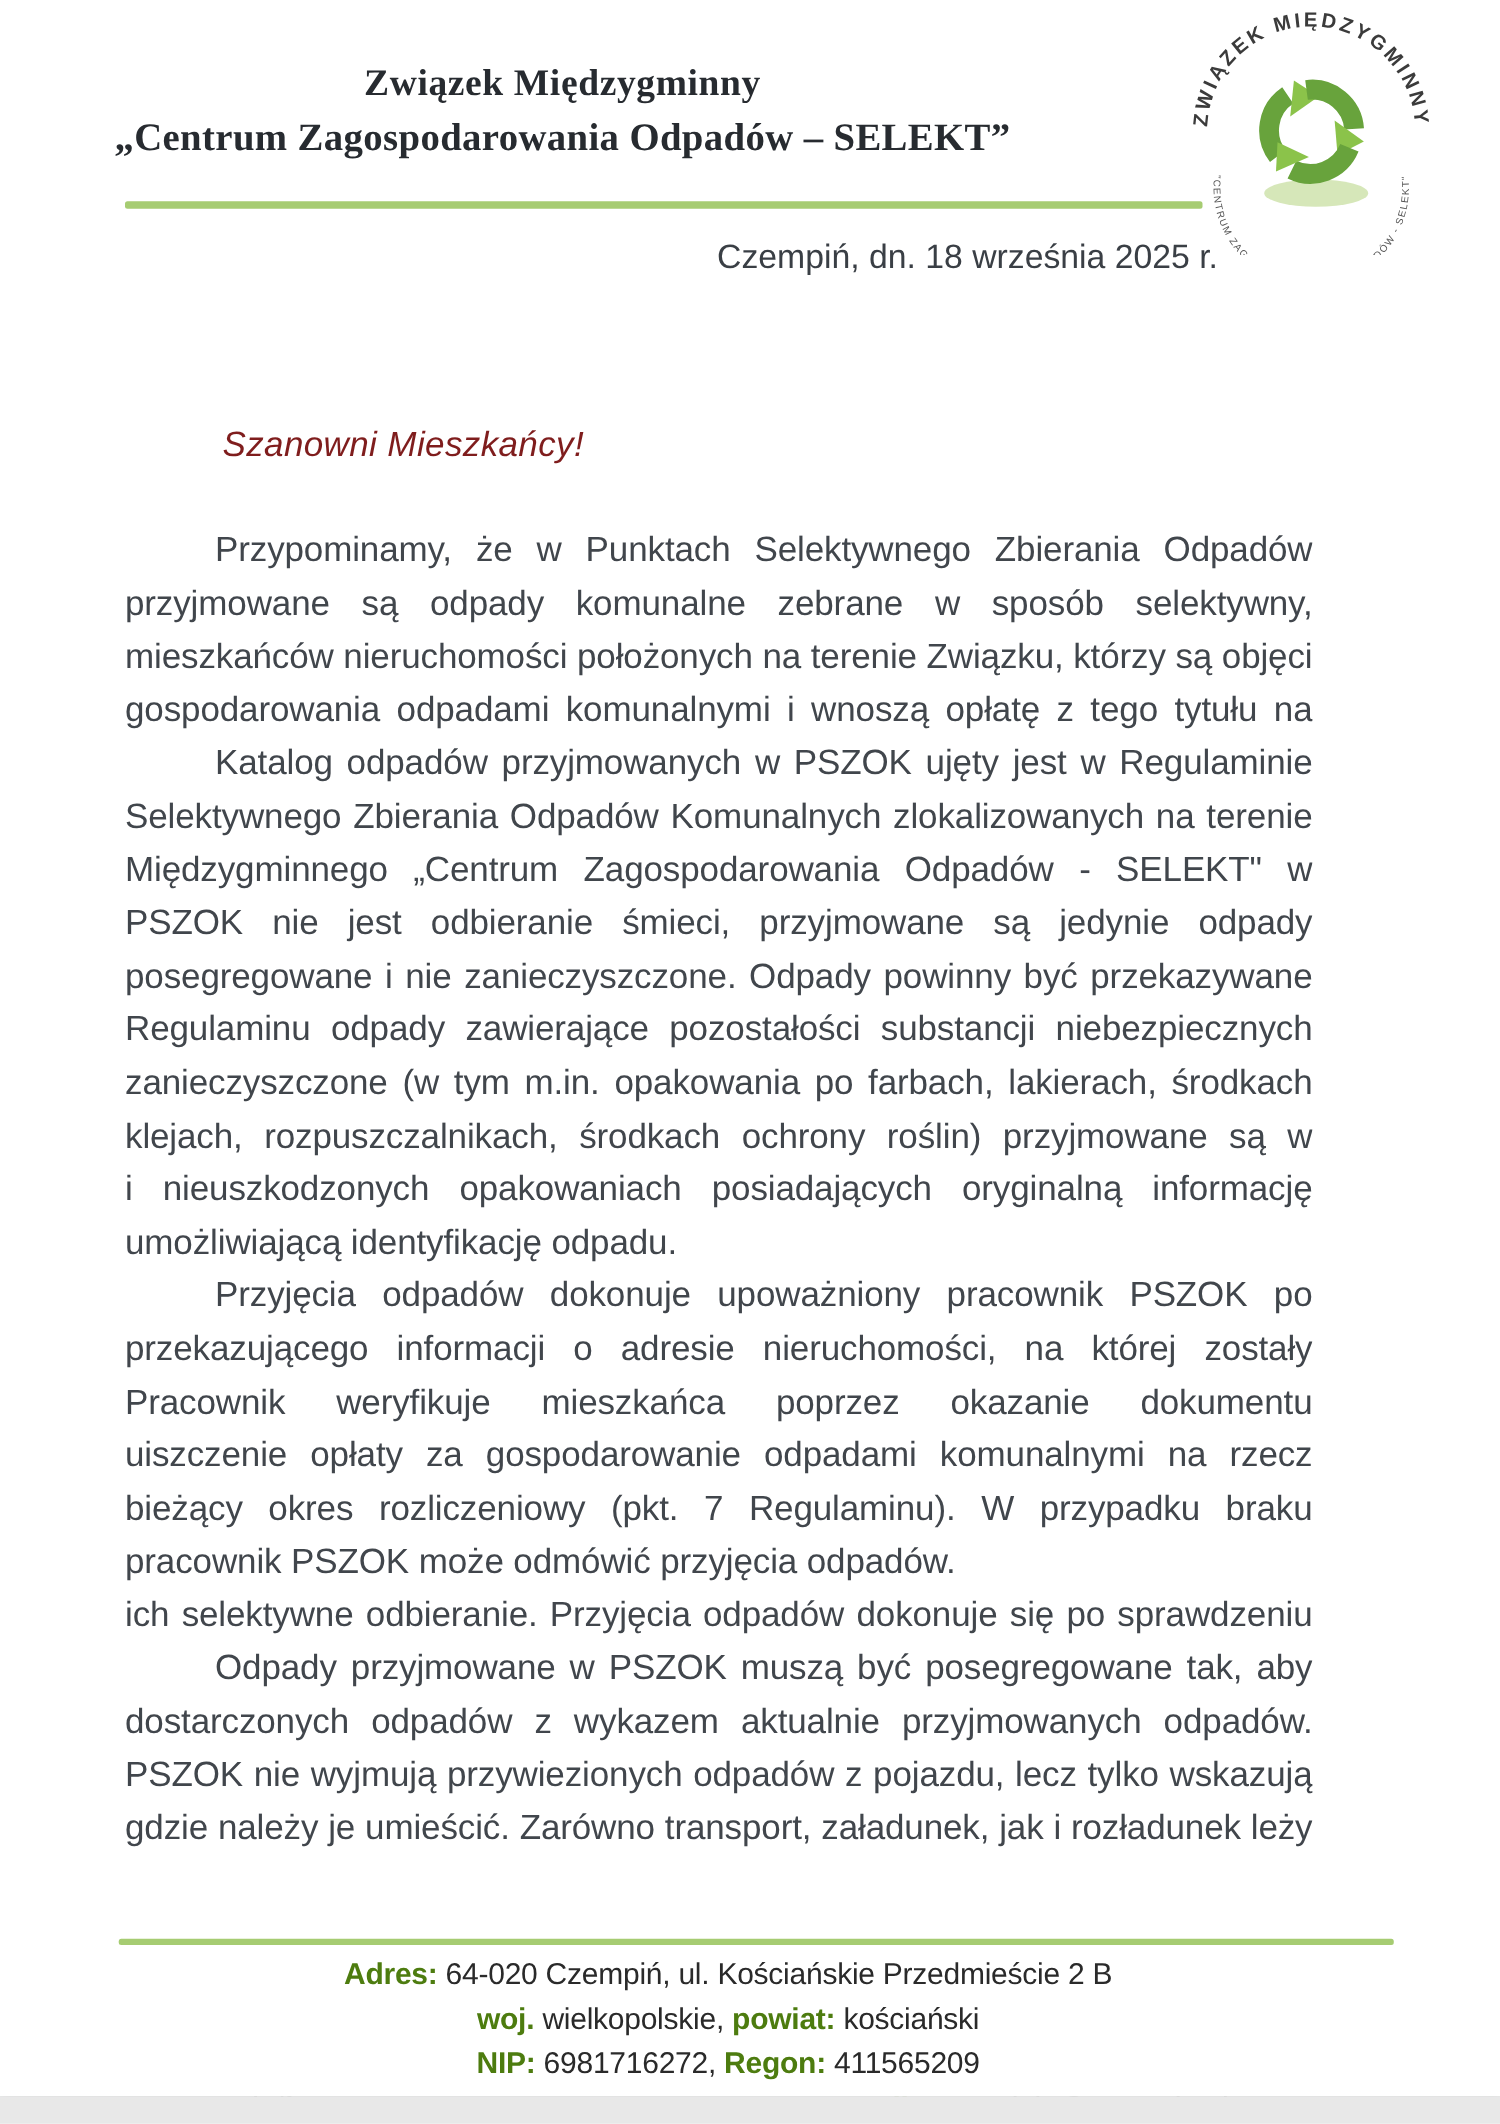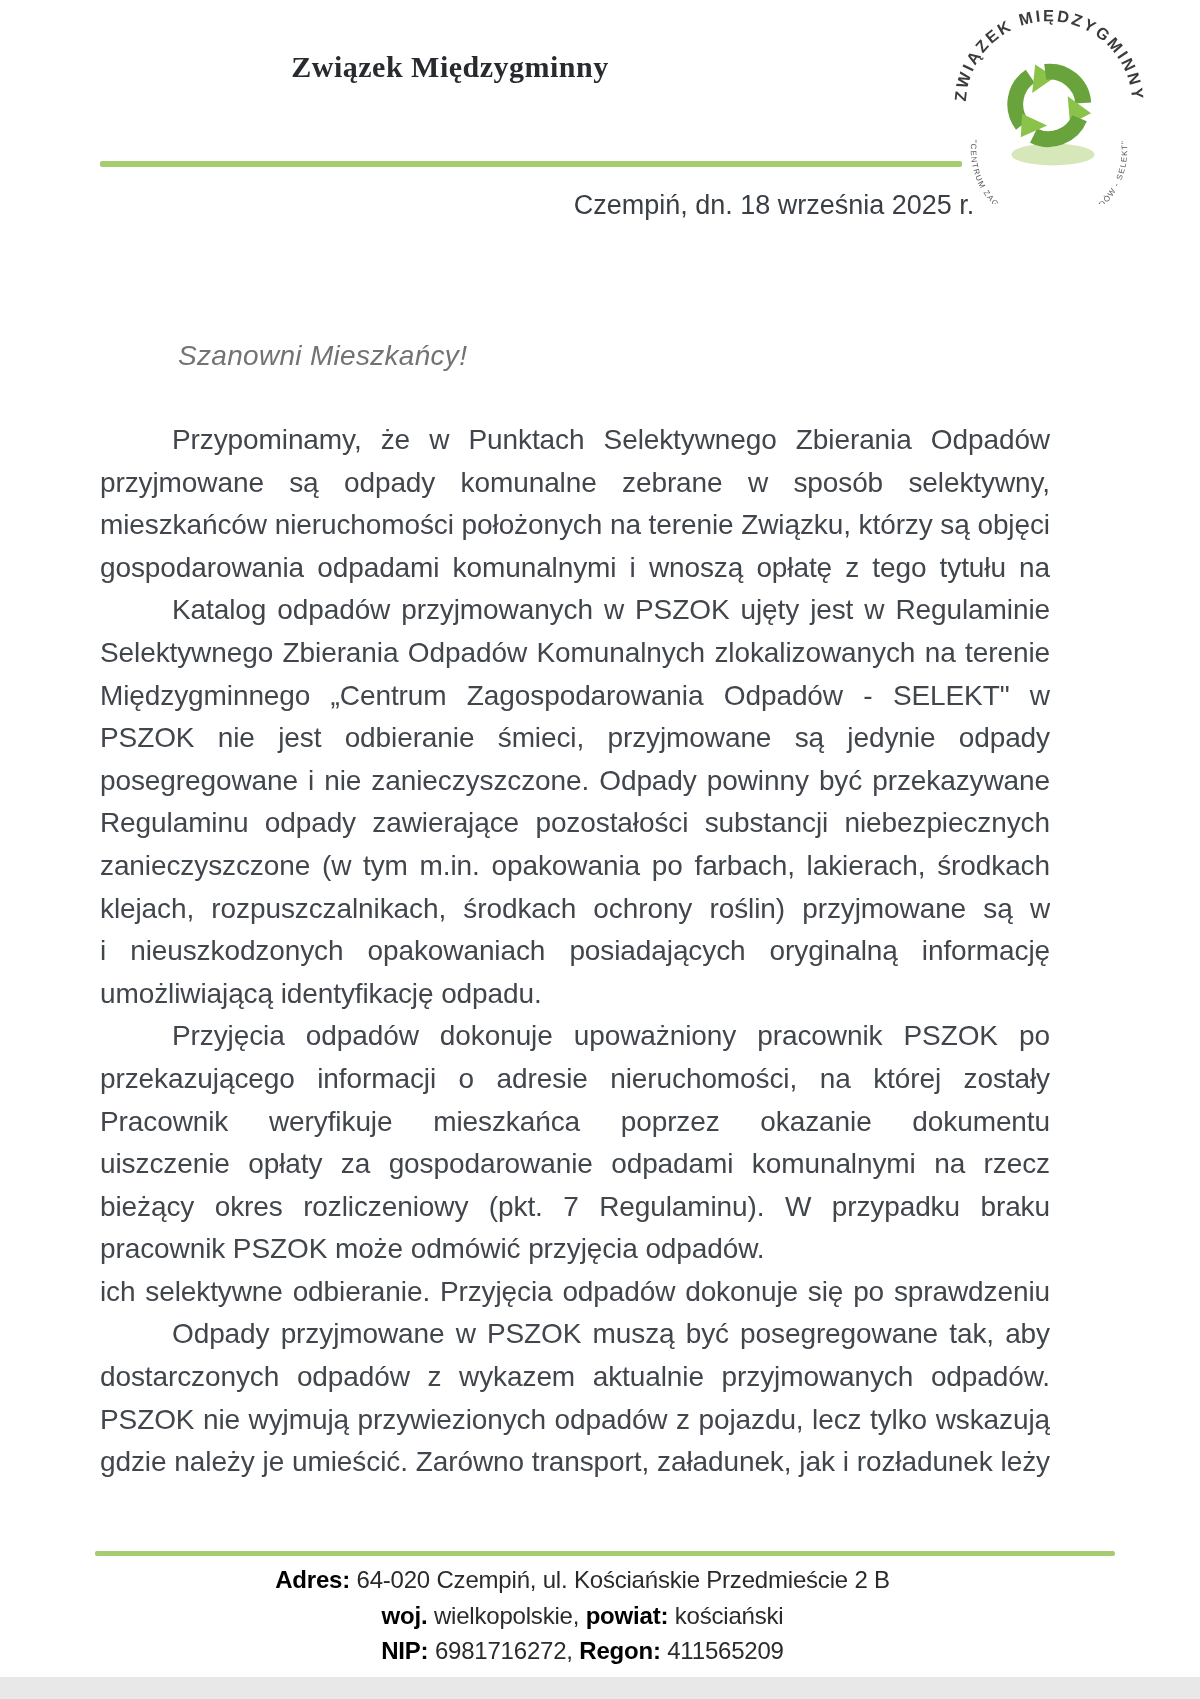--- a/index.html
+++ b/index.html
@@ -25,49 +25,50 @@
   .logo{position:absolute;left:948px;top:6px;width:202px;height:198px;}
   .rule{position:absolute;height:6px;background:#a6cc72;border-radius:2px;}
   .rule.header{left:100px;top:161px;width:862px;}
   .rule.footer{left:95px;top:1551px;width:1020px;height:5px;}
   .dateline{
     position:absolute;left:500px;top:190px;width:548px;
     text-align:center;font-size:27px;color:#3a3f45;
   }
   .salutation{
     position:absolute;left:178px;top:340px;
-    font-style:italic;font-size:28px;color:#737373;letter-spacing:.3px;
+    font-style:italic;font-size:28px;color:#7f1d1d;letter-spacing:.3px;
   }
   
   .body-text{
     position:absolute;left:100px;top:419px;width:950px;
     font-size:28px;line-height:42.6px;letter-spacing:-0.1px;
     color:#41464c;
   }
   .body-text .line{
     text-align:justify;
     height:42.6px;overflow:hidden;
   }
   .body-text .line.stretch{text-align-last:justify;}
   .body-text .line.indent{padding-left:72px;}
   
   .footer-text{
     position:absolute;left:100px;top:1562px;width:965px;
     text-align:center;font-size:24px;line-height:35.5px;color:#2a2a2a;
     letter-spacing:-0.2px;
   }
-  .footer-text b{font-weight:bold;color:#000000;}
+  .footer-text b{font-weight:bold;color:#4d7c0f;}
 </style>
 </head>
 <body>
 
 <div class="page">
 
   <div class="org-name">
     <div class="l1">Związek Międzygminny</div>
+    <div class="l2">„Centrum Zagospodarowania Odpadów – SELEKT”</div>
   </div>
 
   <svg class="logo" viewBox="0 0 200 200">
     <circle cx="100" cy="100" r="97" fill="#ffffff"></circle>
     <defs>
       <path id="arcTop" d="M 20,125 A 84 84 0 1 1 180,125" fill="none"></path>
       <path id="arcBot" d="M 26,118 A 79 79 0 1 0 174,118" fill="none"></path>
       <g id="recycleSeg">
         <path d="M 73,120 A 34 34 0 0 1 81,71" fill="none" stroke-width="16" stroke="#68a33c"></path>
         <polygon points="86,59 106,72 83,88" fill="#8bc34a"></polygon>

